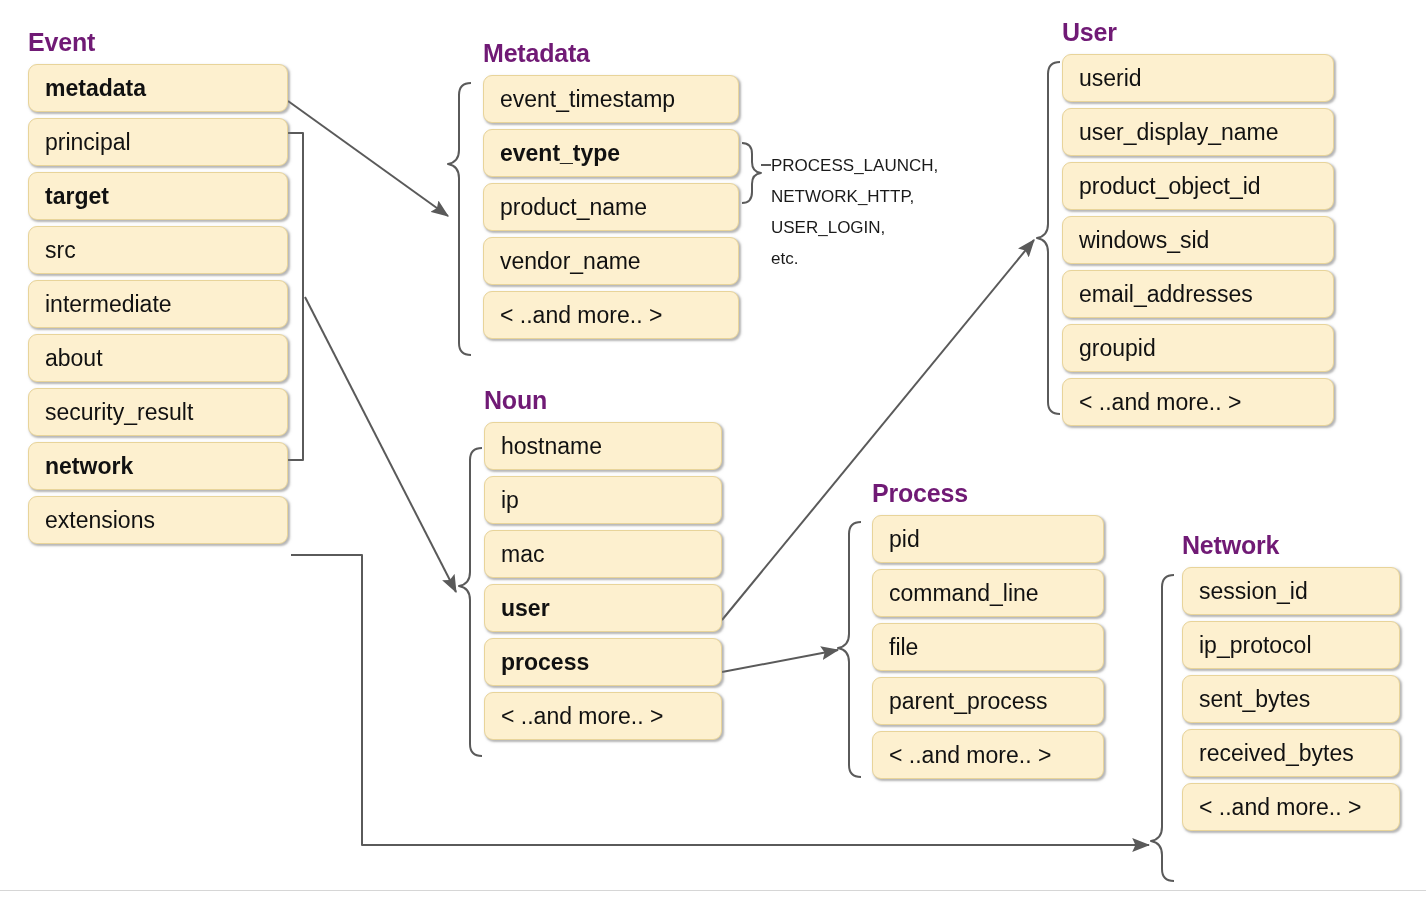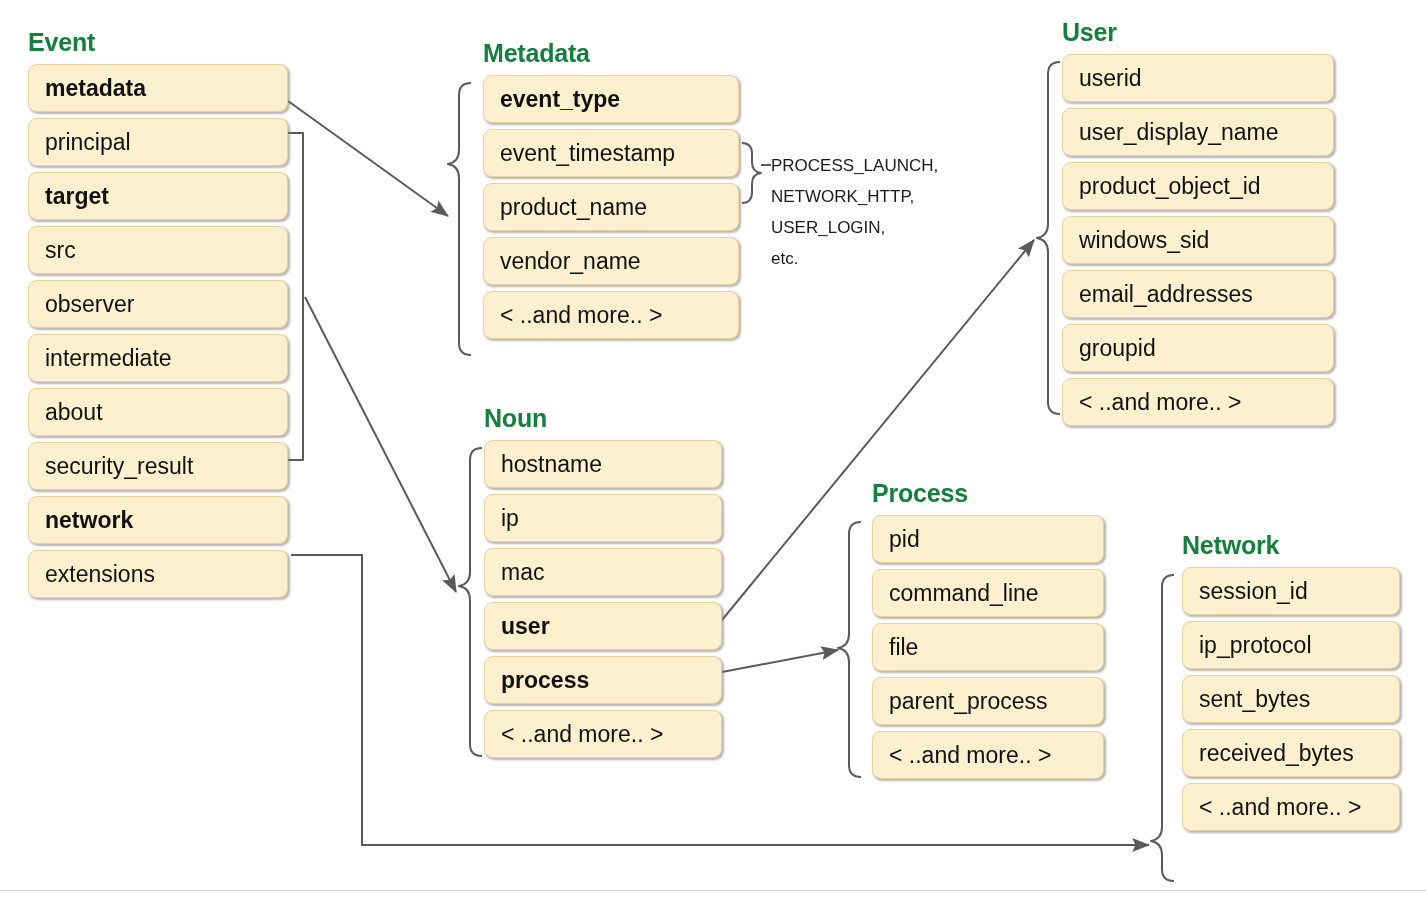--- a/index.html
+++ b/index.html
@@ -29,21 +29,21 @@
     pointer-events: none;
     z-index: 1;
   }
   .group {
     position: absolute;
     z-index: 2;
   }
   .group-title {
     font-size: 25px;
     font-weight: bold;
-    color: #15803d;
+    color: #701a75;
     letter-spacing: -0.2px;
     line-height: 1;
     margin-bottom: 9px;
     white-space: nowrap;
   }
   .field {
     box-sizing: border-box;
     background: #fdf0cf;
     border: 1px solid #e8d49a;
     border-radius: 9px;
@@ -119,49 +119,48 @@
       <path d="M291,555 H362 V845 H1149" marker-end="url(#arrowhead)"></path>
     </g>
   </svg>
 
   <div class="group" style="left:28px; top:30px; width:260px;">
     <div class="group-title">Event</div>
     <div class="field bold">metadata</div>
     <div class="field">principal</div>
     <div class="field bold">target</div>
     <div class="field">src</div>
-    <div class="field">observer</div>
     <div class="field">intermediate</div>
     <div class="field">about</div>
     <div class="field">security_result</div>
     <div class="field bold">network</div>
     <div class="field">extensions</div>
   </div>
 
   <div class="group" style="left:483px; top:41px; width:256px;">
     <div class="group-title">Metadata</div>
+    <div class="field">event_timestamp</div>
     <div class="field bold">event_type</div>
-    <div class="field">event_timestamp</div>
     <div class="field">product_name</div>
     <div class="field">vendor_name</div>
     <div class="field more">&lt; ..and more.. &gt;</div>
   </div>
 
   <div class="group" style="left:1062px; top:20px; width:272px;">
     <div class="group-title">User</div>
     <div class="field">userid</div>
     <div class="field">user_display_name</div>
     <div class="field">product_object_id</div>
     <div class="field">windows_sid</div>
     <div class="field">email_addresses</div>
     <div class="field">groupid</div>
     <div class="field more">&lt; ..and more.. &gt;</div>
   </div>
 
-  <div class="group" style="left:484px; top:406px; width:238px;">
+  <div class="group" style="left:484px; top:388px; width:238px;">
     <div class="group-title">Noun</div>
     <div class="field">hostname</div>
     <div class="field">ip</div>
     <div class="field">mac</div>
     <div class="field bold">user</div>
     <div class="field bold">process</div>
     <div class="field more">&lt; ..and more.. &gt;</div>
   </div>
 
   <div class="group" style="left:872px; top:481px; width:232px;">

